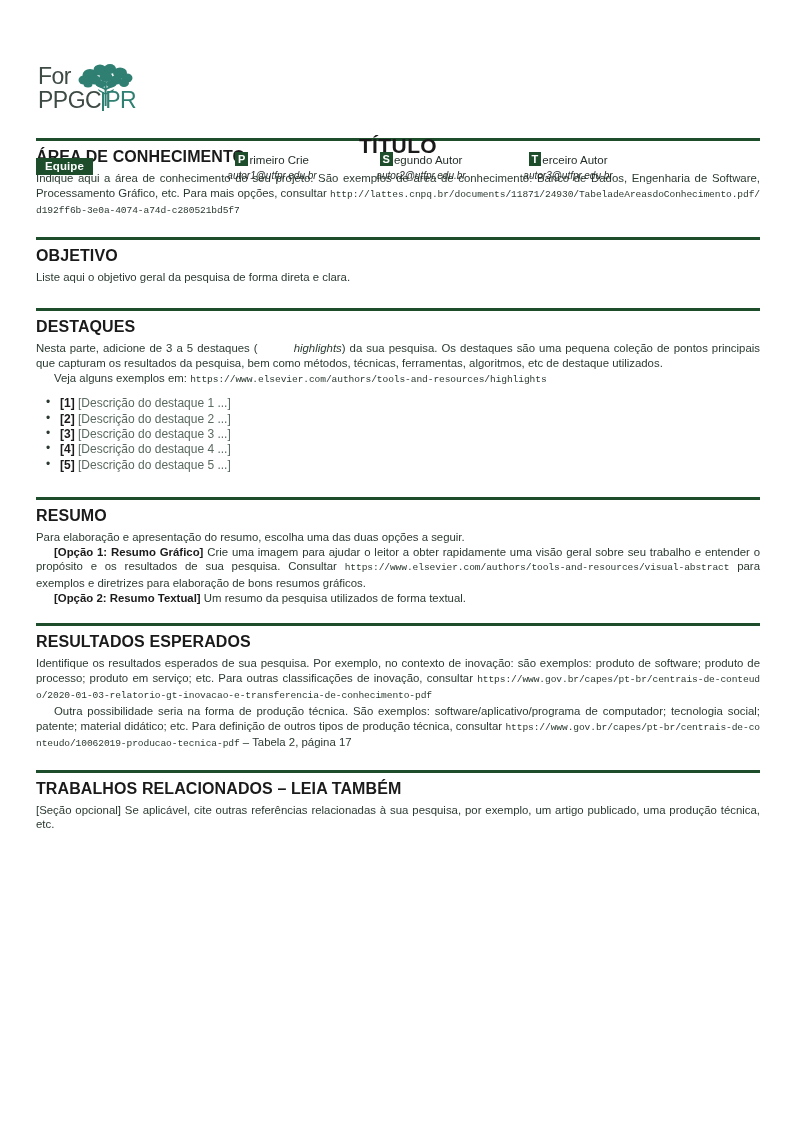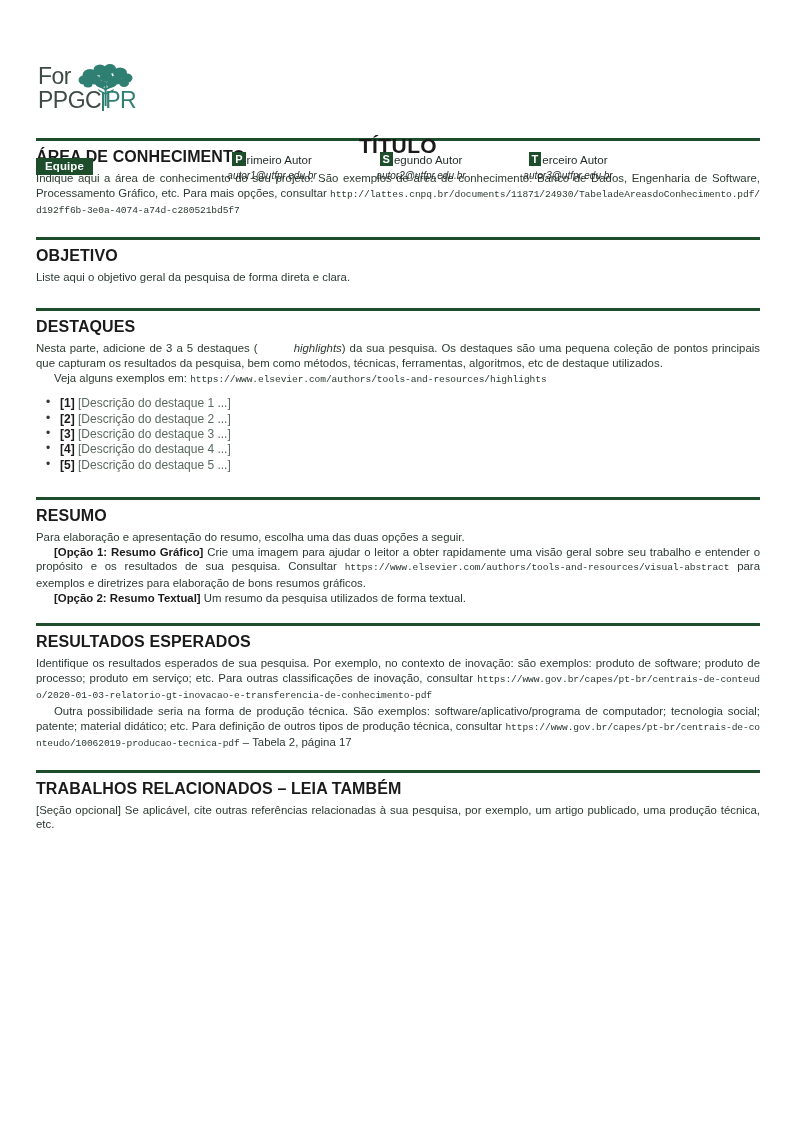--- a/index.html
+++ b/index.html
@@ -236,21 +236,21 @@
           </g>
         </svg>
       </div>
 
       <div class="title">TÍTULO</div>
 
       <div class="authors-row">
         <span class="equipe-badge">Equipe</span>
 
         <div class="author author-1">
-          <div class="author-name"><span class="initial">P</span><span>rimeiro Autor</span></div>
+          <div class="author-name"><span class="initial">P</span><span>rimeiro Crie</span></div>
           <div class="author-email">autor1@utfpr.edu.br</div>
         </div>
 
         <div class="author author-2">
           <div class="author-name"><span class="initial">S</span><span>egundo Autor</span></div>
           <div class="author-email">autor2@utfpr.edu.br</div>
         </div>
 
         <div class="author author-3">
           <div class="author-name"><span class="initial">T</span><span>erceiro Autor</span></div>

